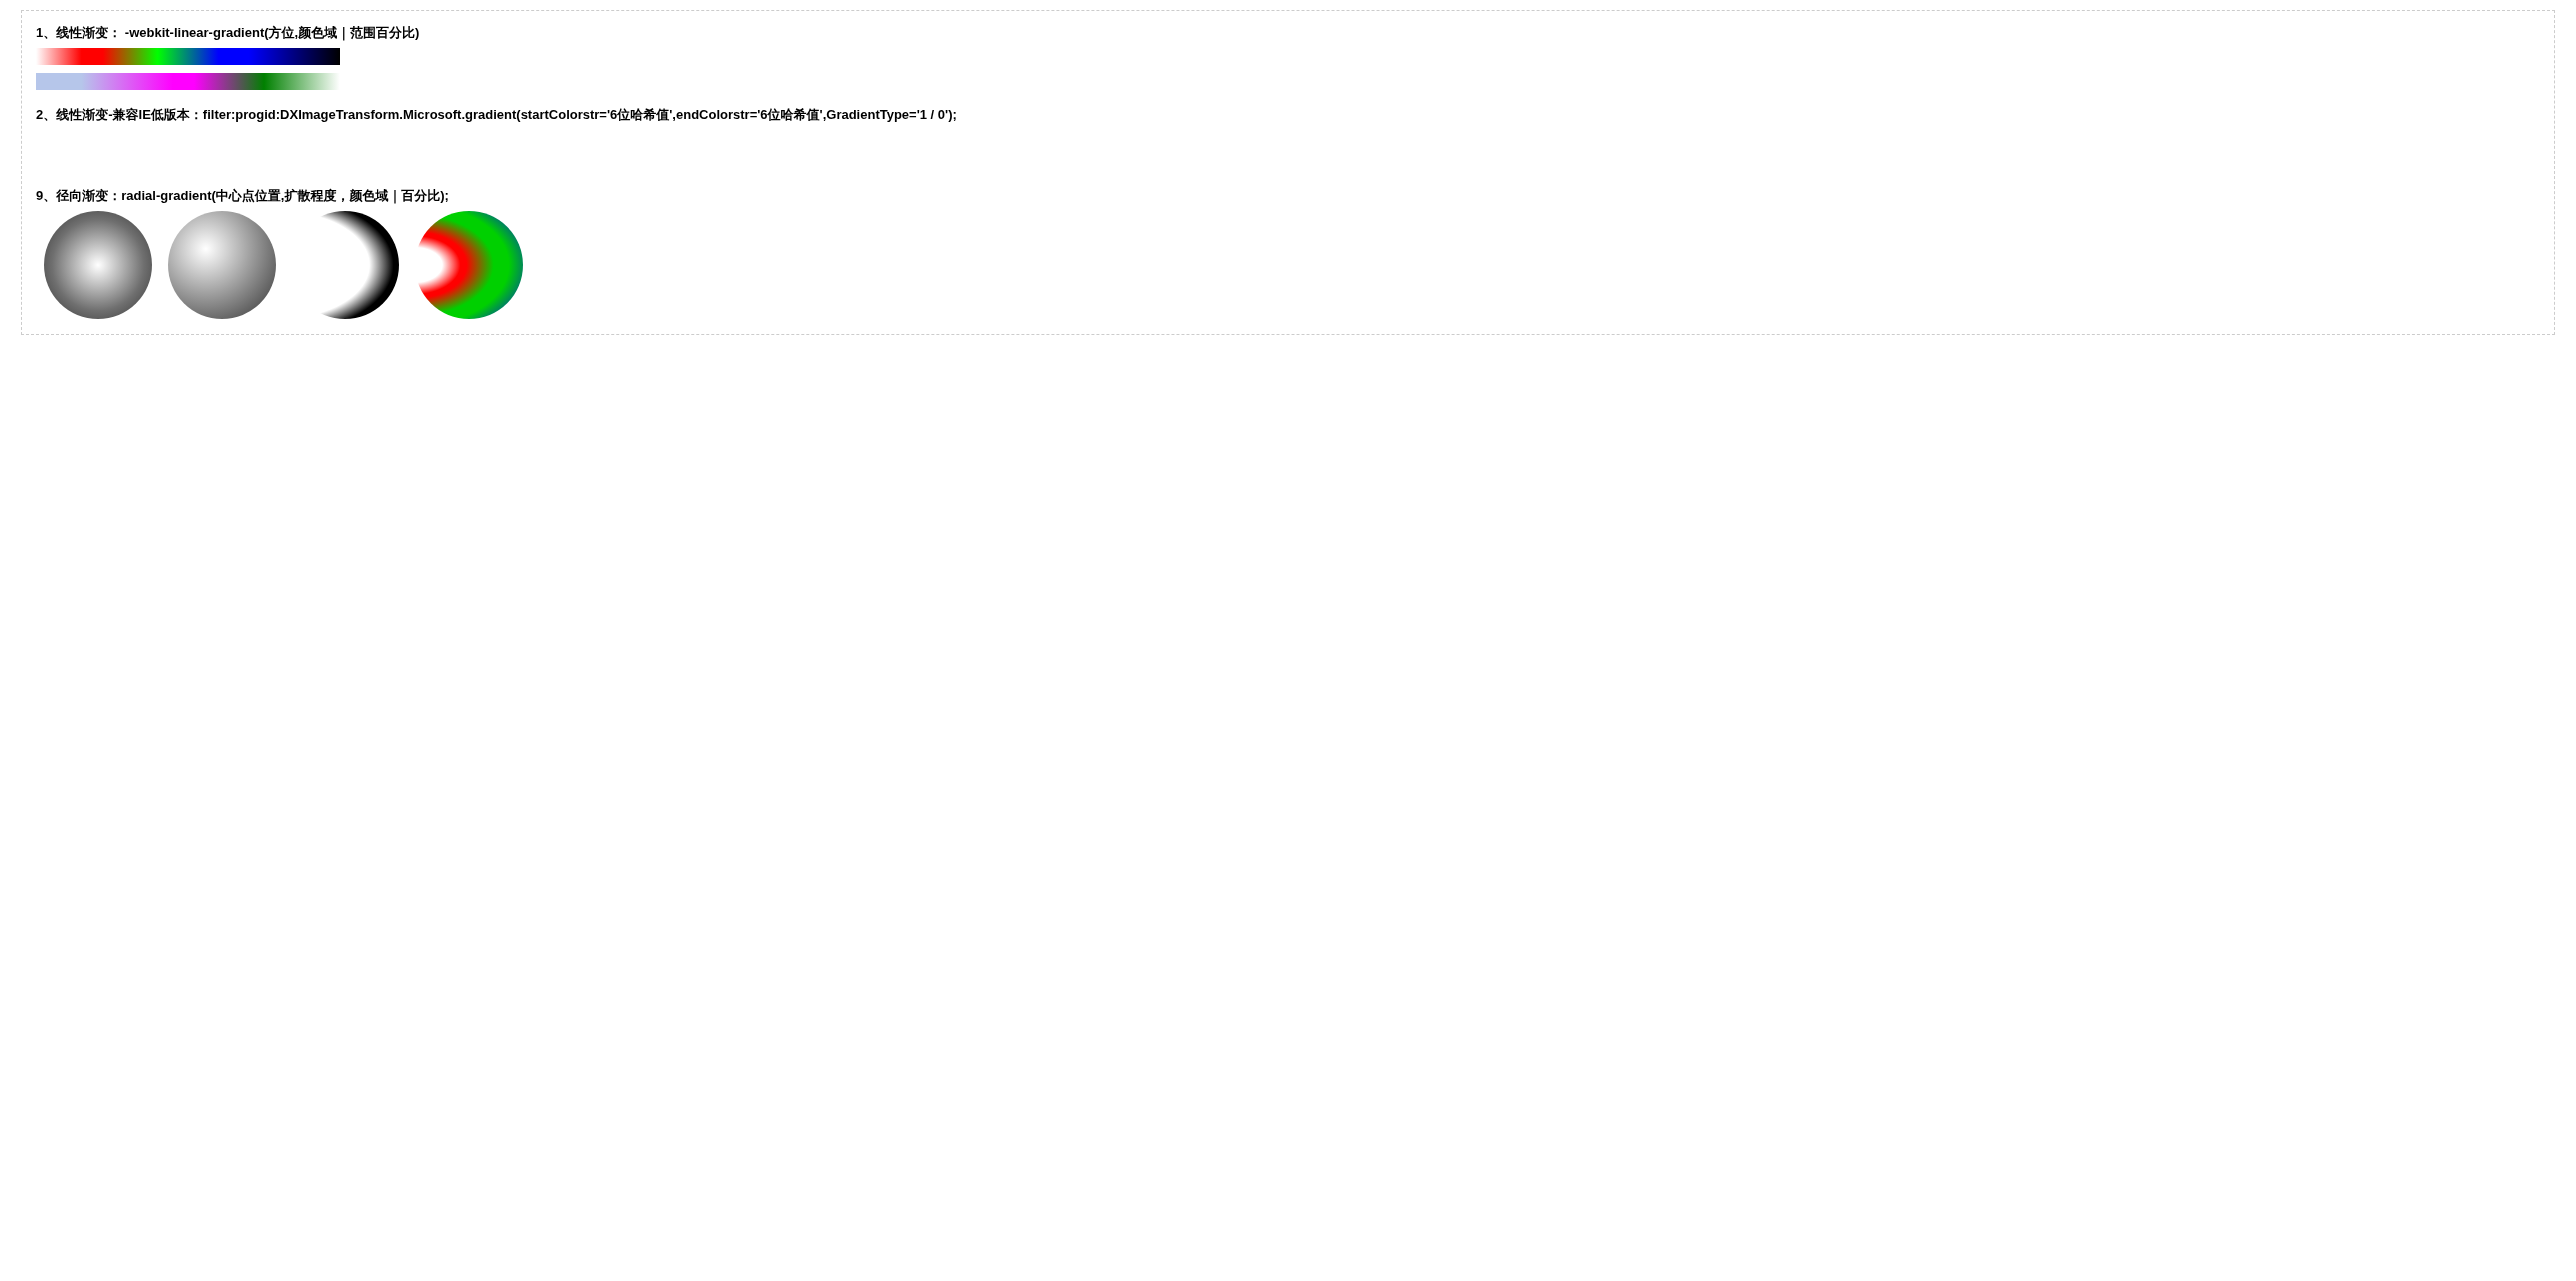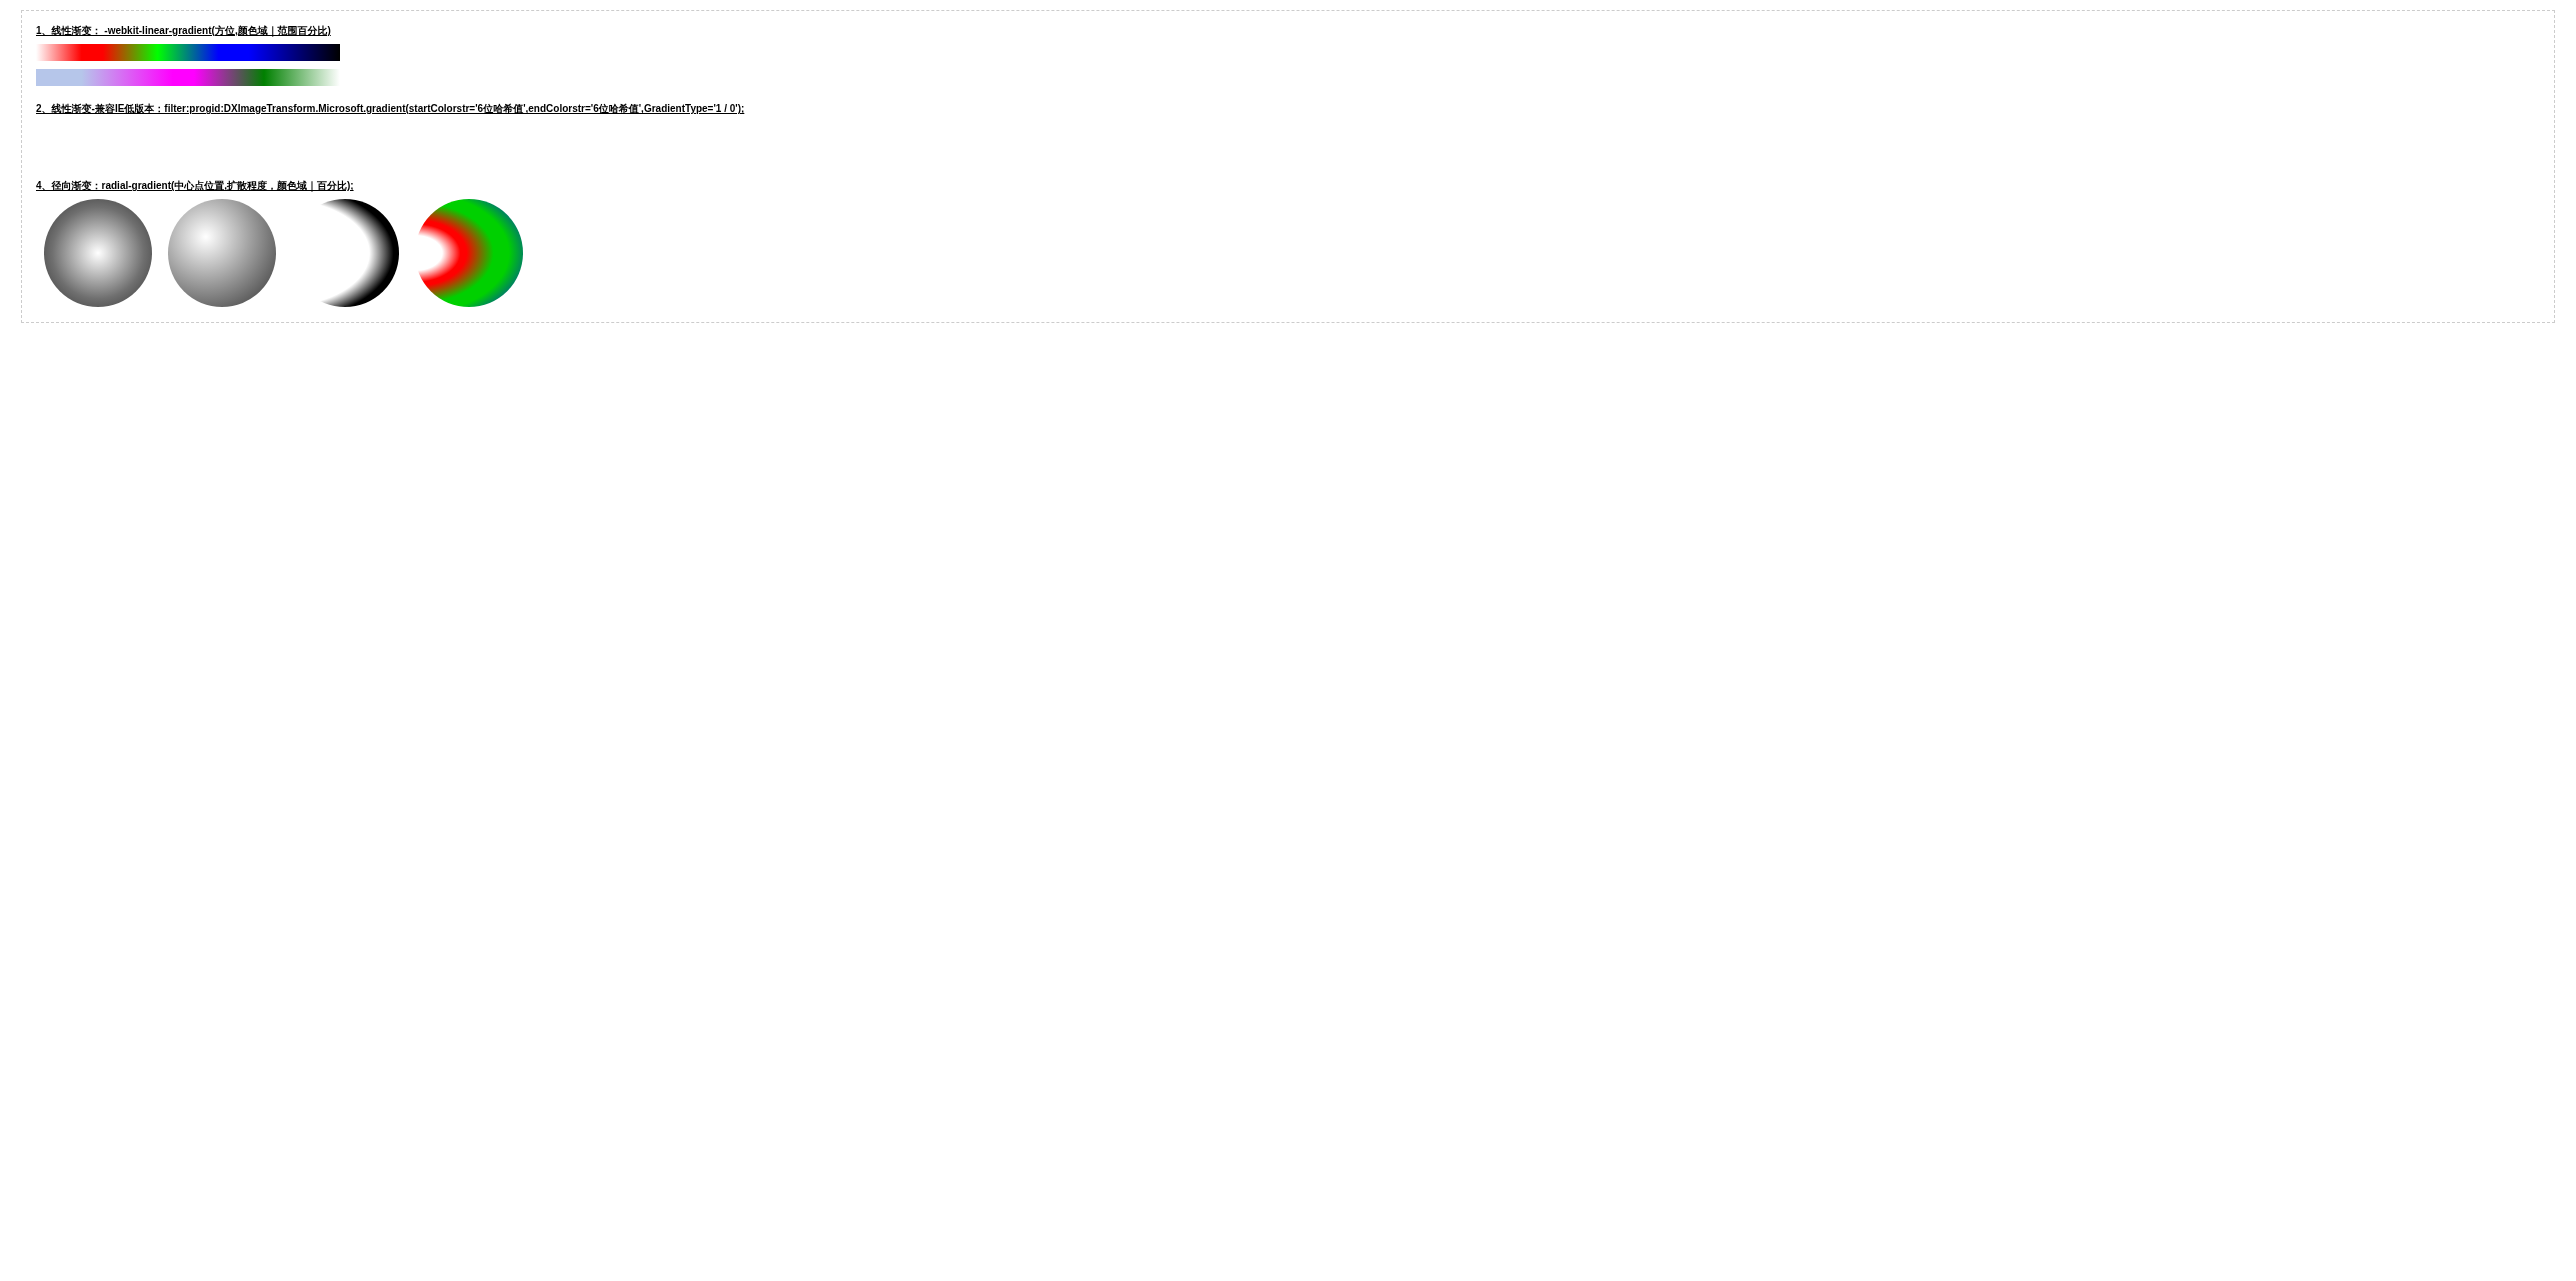--- a/index.html
+++ b/index.html
@@ -7,25 +7,24 @@
     background: #fff;
     font-family: -apple-system, BlinkMacSystemFont, "Segoe UI", "PingFang SC", "Microsoft YaHei", sans-serif;
     padding: 10.3px 20.6px;
   }
   .container {
     border: 0.5px dashed #ccc;
     padding: 12.4px 14.4px 14.4px 14.4px;
     background: #fff;
   }
   .heading {
-    font-size: 10px;
+    font-size: 13px;
     font-weight: 700;
     color: #000;
     margin-bottom: 6.2px;
-    text-decoration: underline;
   }
   .heading.mt {
     margin-top: 16px;
   }
   .bar {
     height: 17.5px;
     width: 304px;
     margin-bottom: 7.2px;
   }
   .bar1 {
@@ -85,21 +84,21 @@
 
   <div class="heading">1、线性渐变： -webkit-linear-gradient(方位,颜色域｜范围百分比)</div>
 
   <div class="bar bar1"></div>
   <div class="bar bar2"></div>
 
   <div class="heading mt">2、线性渐变-兼容IE低版本：filter:progid:DXImageTransform.Microsoft.gradient(startColorstr='6位哈希值',endColorstr='6位哈希值',GradientType='1 / 0');</div>
 
   <div class="spacer"></div>
 
-  <div class="heading">4、径向渐变：radial-gradient(中心点位置,扩散程度，颜色域｜百分比);</div>
+  <div class="heading">9、径向渐变：radial-gradient(中心点位置,扩散程度，颜色域｜百分比);</div>
 
   <div class="circles">
     <div class="circle c1"></div>
     <div class="circle c2"></div>
     <div class="circle c3"></div>
     <div class="circle c4"></div>
   </div>
 
 </div>
 

